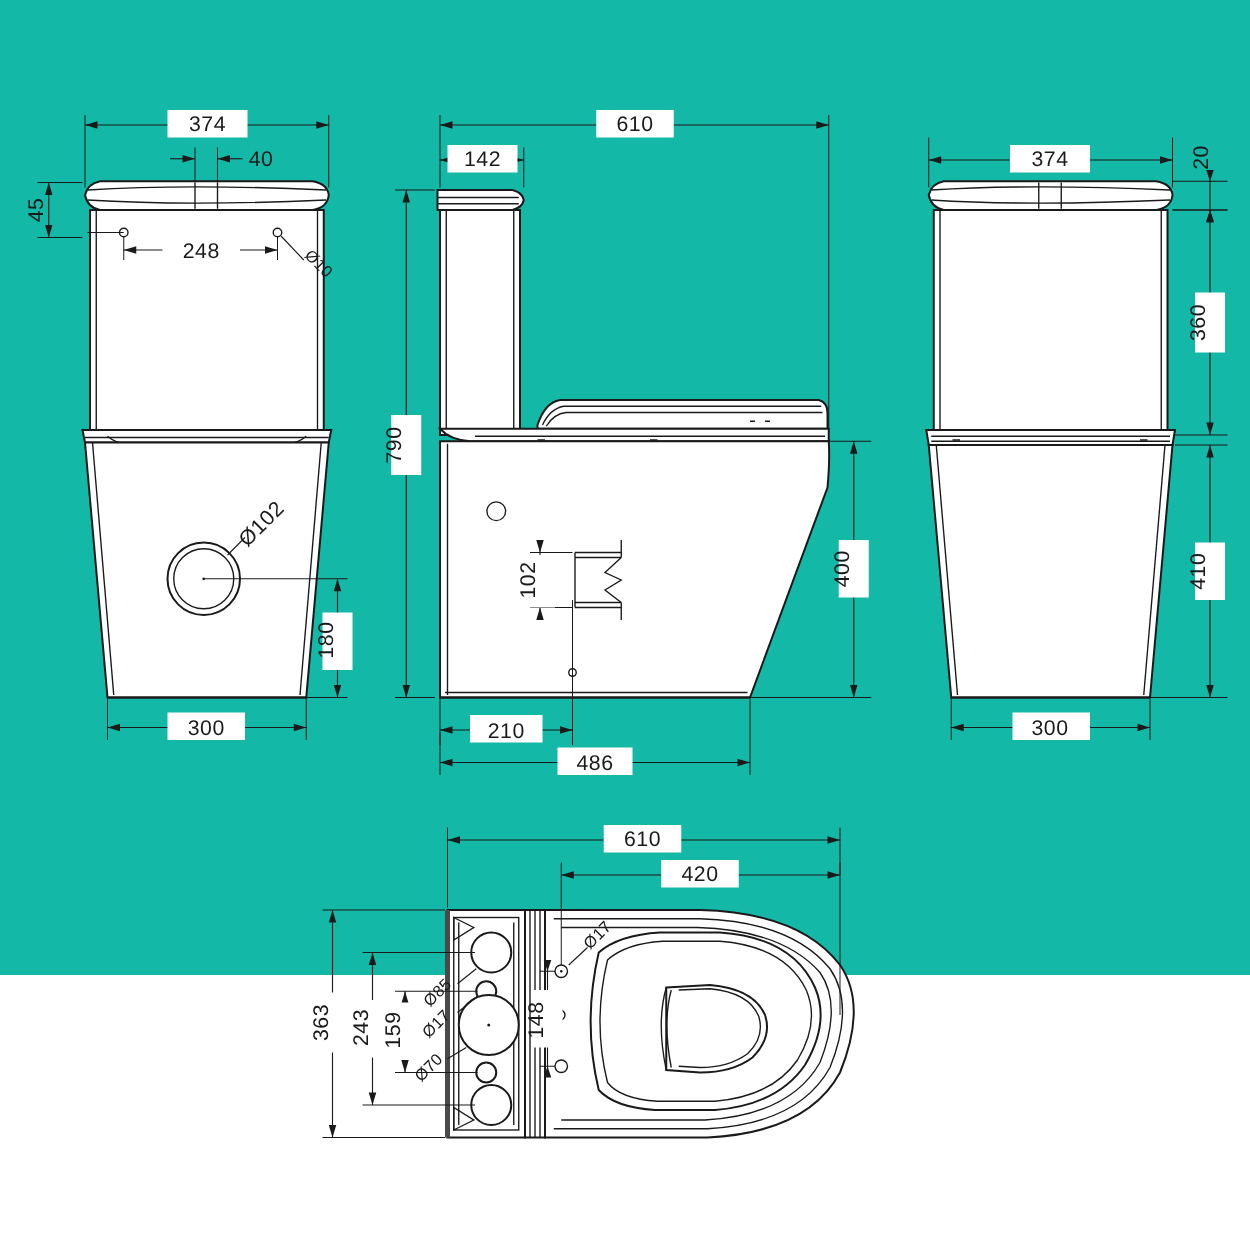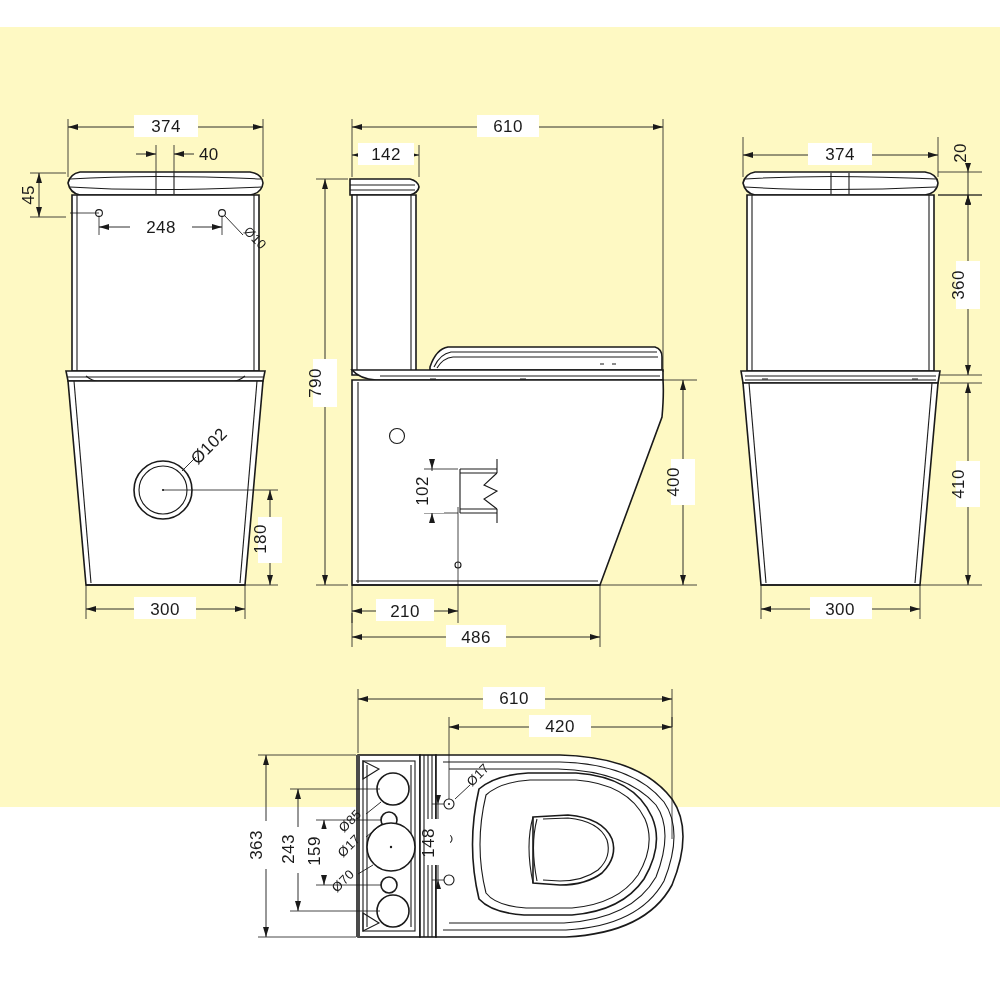--- a/index.html
+++ b/index.html
@@ -1,18 +1,18 @@
 <!DOCTYPE html>
 <html><head>
 <meta charset="utf-8">
 <style>
   html,body{margin:0;padding:0;background:#ffffff;}
   body{width:1000px;height:1000px;overflow:hidden;
        font-family:"Liberation Sans","DejaVu Sans",sans-serif;}
-  #sheet{position:relative;width:1000px;height:780px;background:#fef9c3;margin-top:27px;}
+  #sheet{position:relative;width:1000px;height:780px;background:#14b8a6;}
   svg{display:block;}
   text{font-family:"Liberation Sans","DejaVu Sans",sans-serif;fill:#1a1a1a;}
   .dimtxt{font-size:17px;letter-spacing:.4px;}
   .dimtxt-sm{font-size:13px;letter-spacing:.2px;}
   .ln{fill:none;stroke:#1a1a1a;}
   .obj{stroke-width:1.6;}
   .obj-t{stroke-width:1.1;}
   .dim{stroke-width:0.9;}
   .ext{stroke-width:0.8;}
   .lead{stroke-width:0.9;}

